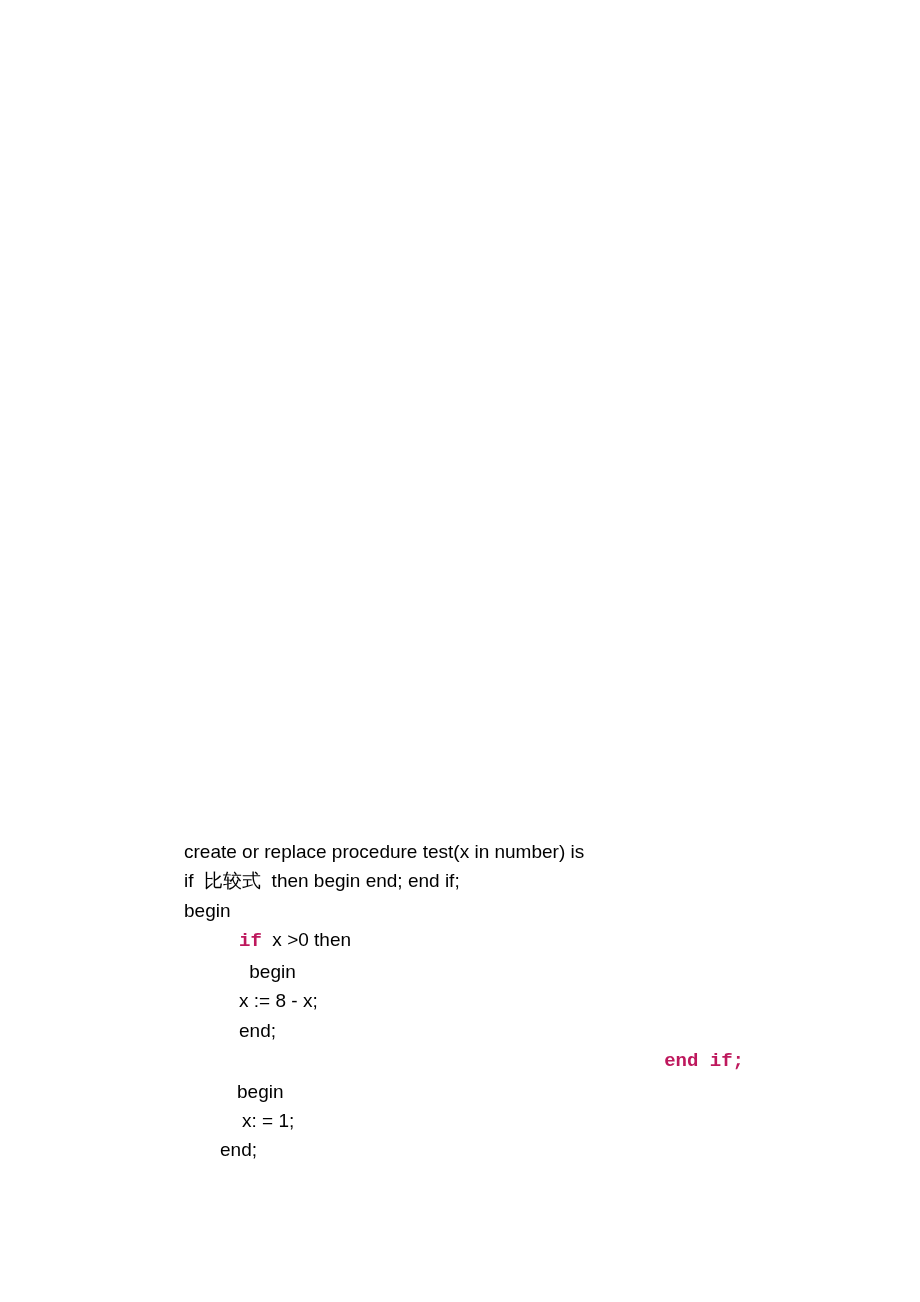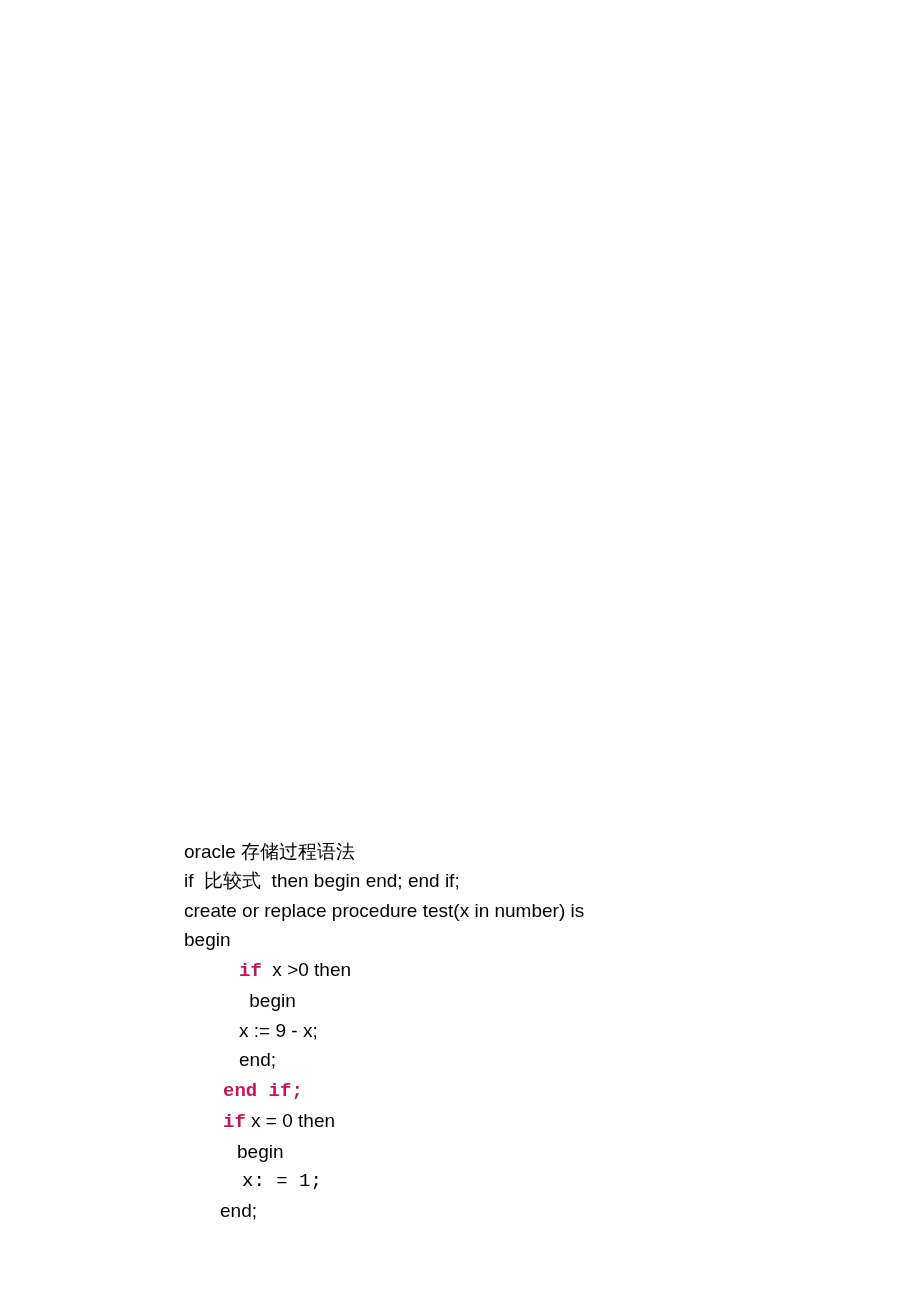--- a/index.html
+++ b/index.html
@@ -32,42 +32,40 @@
       white-space: pre;
     }
     .indent1 {
       padding-left: 55px;
     }
     .indent1b {
       padding-left: 60px;
     }
     .indent2 {
       padding-left: 39px;
+      text-align: right;
     }
     .indent3 {
       padding-left: 53px;
     }
     .indent4 {
       padding-left: 58px;
-      font-family: Liberation Mono, monospace;
     }
     .indent5 {
       padding-left: 36px;
     }
   </style>
 </head>
 <body>
 
 <div class="content">
-  <p class="line">oracle 存储过程语法</p>
+  <p class="line">create or replace procedure test(x in number) is</p>
   <p class="line">if  比较式  then begin end; end if;</p>
-  <p class="line">create or replace procedure test(x in number) is</p>
   <p class="line">begin</p>
   <p class="line indent1"><span class="keyword">if</span><span>  x &gt;0 then</span></p>
   <p class="line indent1b"> begin</p>
-  <p class="line indent1">x := 9 - x;</p>
+  <p class="line indent1">x := 8 - x;</p>
   <p class="line indent1">end;</p>
   <p class="line indent2"><span class="keyword">end if;</span></p>
-  <p class="line indent2"><span class="keyword">if</span><span> x = 0 then</span></p>
   <p class="line indent3">begin</p>
   <p class="line indent4">x: = 1;</p>
   <p class="line indent5">end;</p>
 </div>
 
 </body></html>

